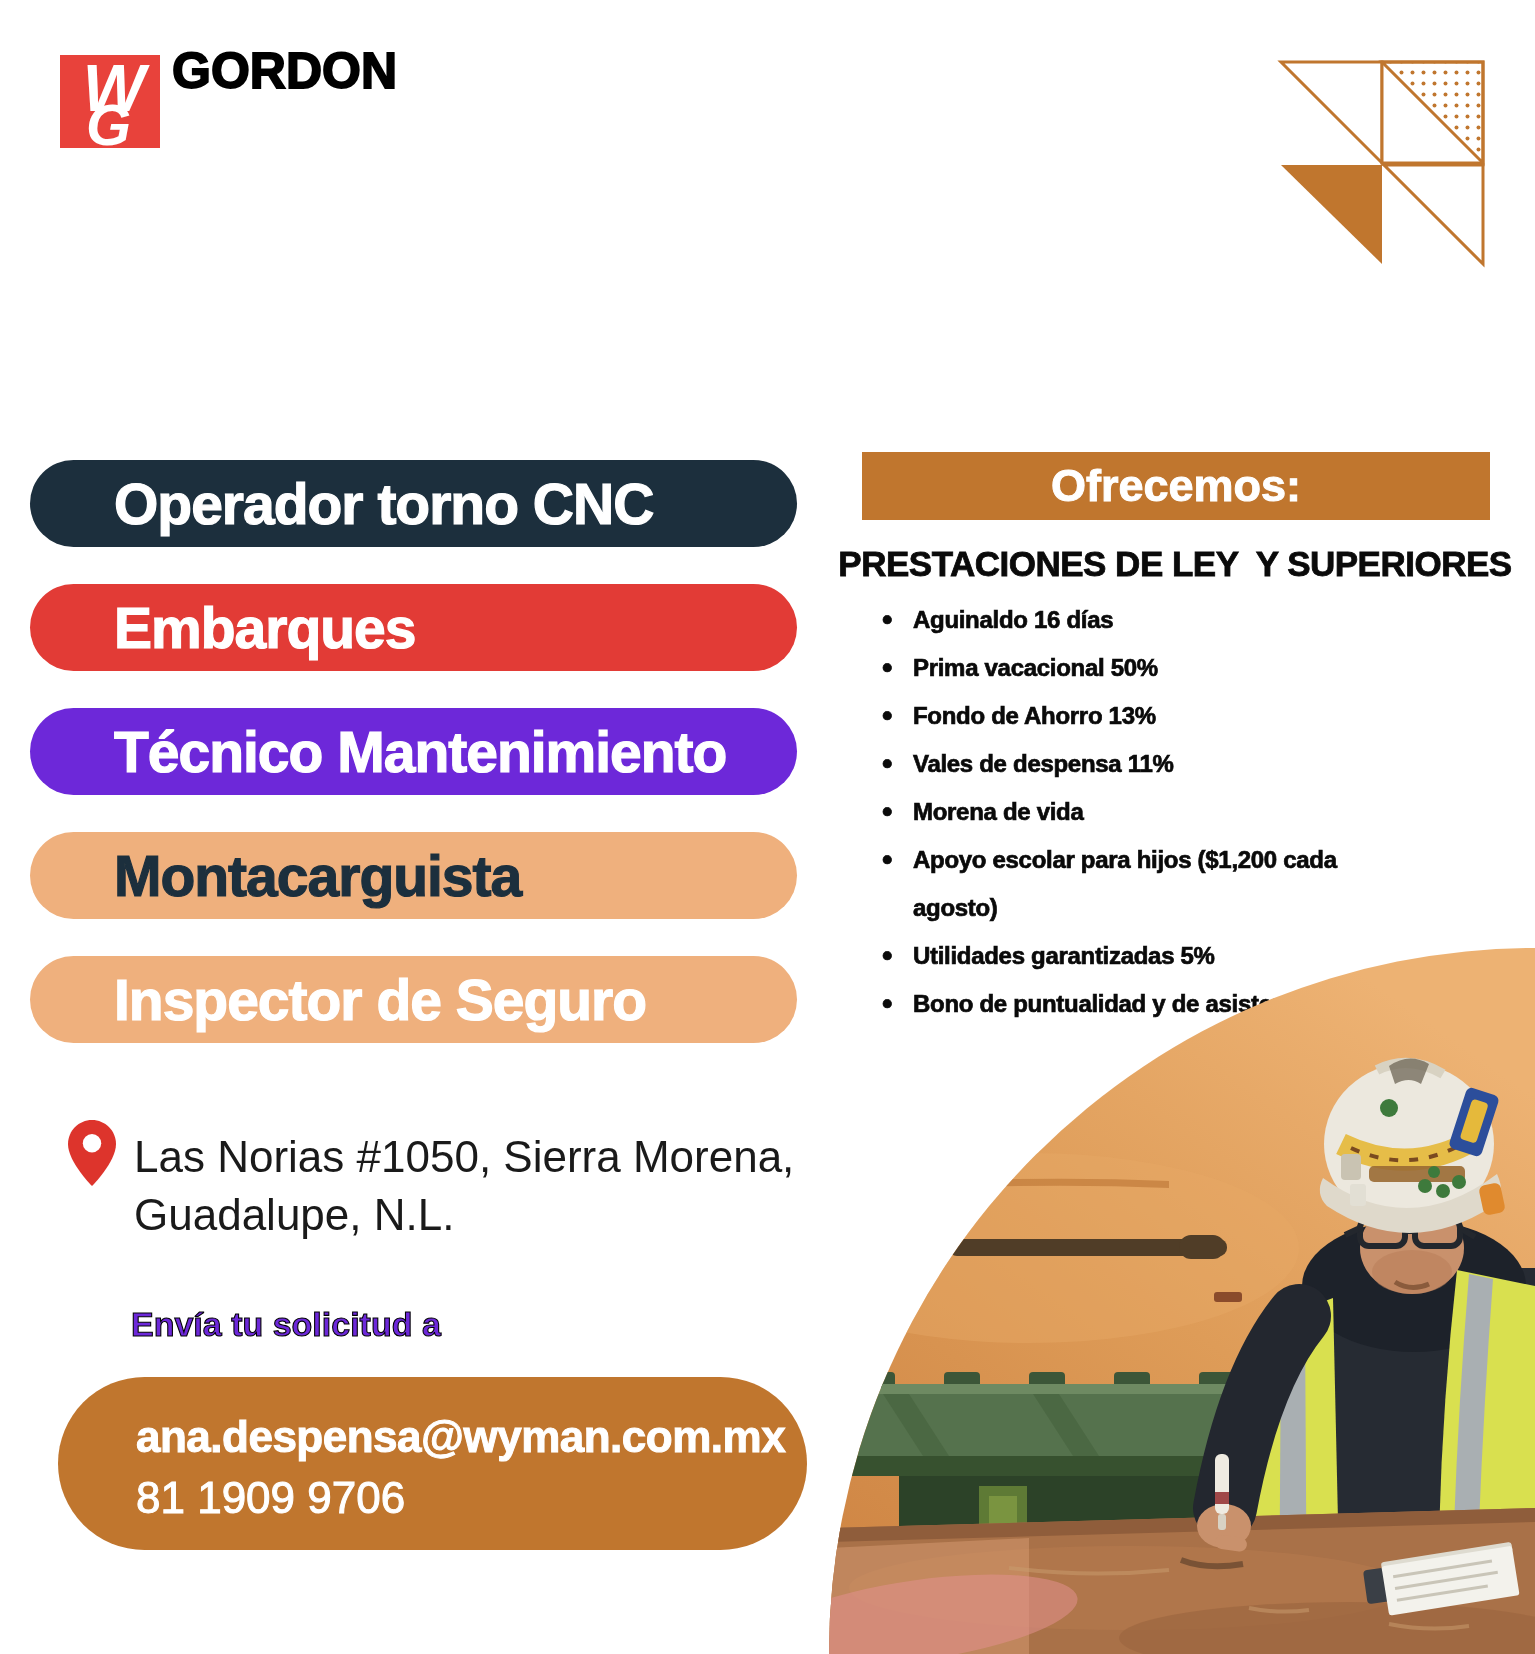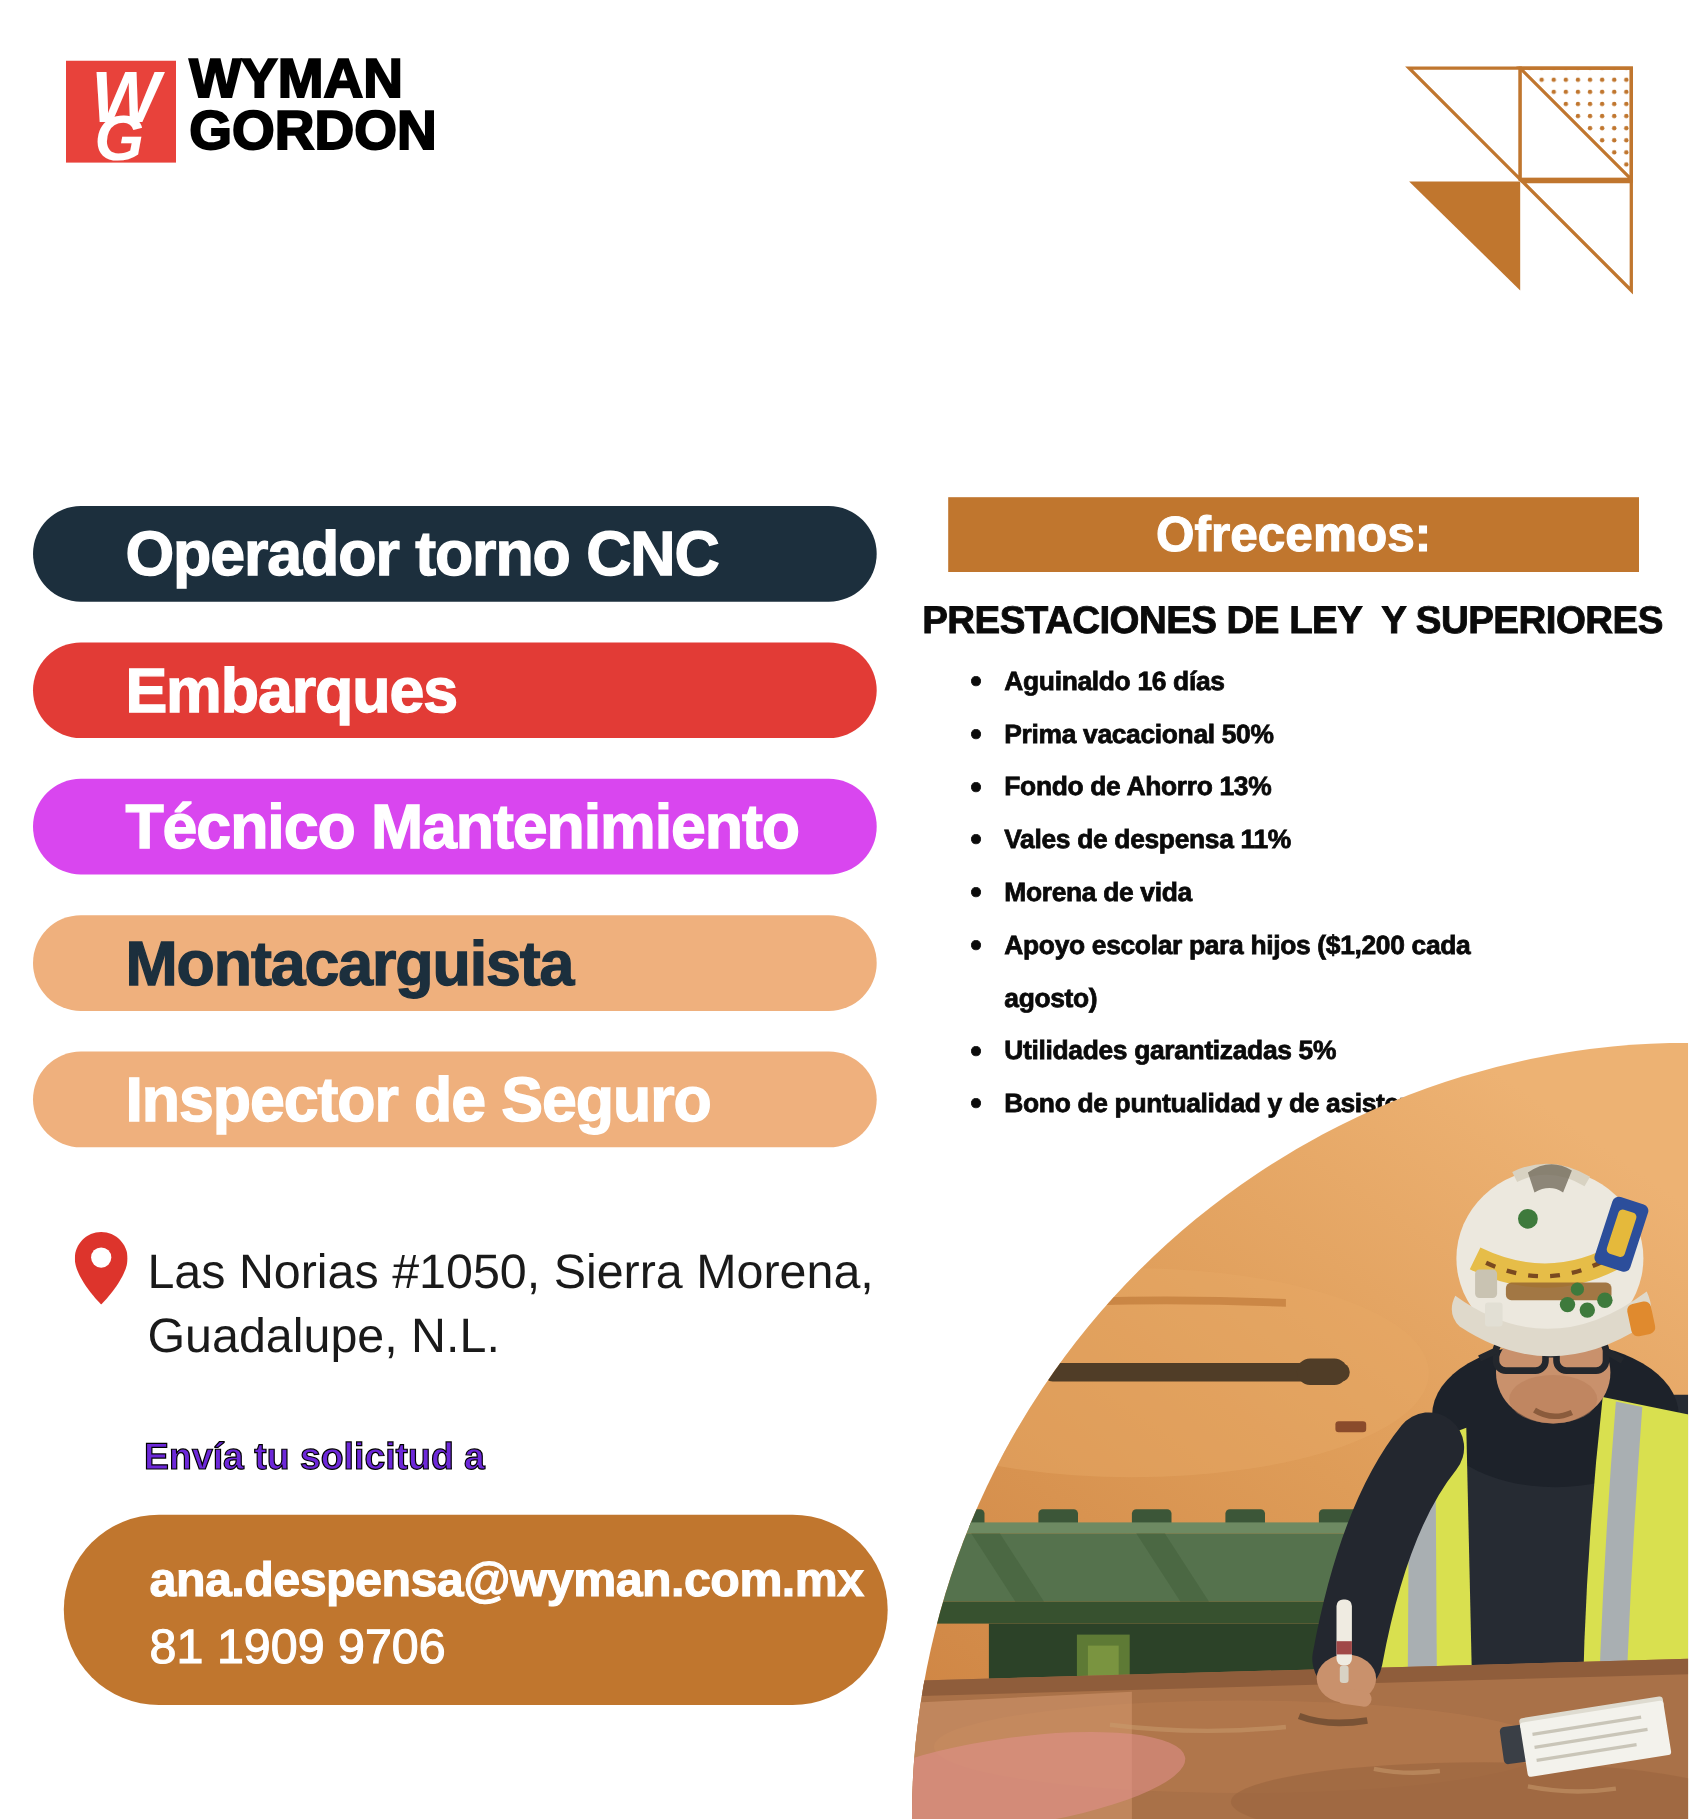--- a/index.html
+++ b/index.html
@@ -49,21 +49,20 @@
 <body>
 
 <div class="canvas">
 
   <svg class="logo-mark" width="100" height="93" viewBox="0 0 100 93">
     <rect width="100" height="93" fill="#E8423B"></rect>
     <text x="54" y="56" text-anchor="middle" font-family="Liberation Sans, sans-serif" font-size="66" font-weight="bold" font-style="italic" fill="#fff">W</text>
     <text x="26" y="90" font-family="Liberation Sans, sans-serif" font-size="58" font-weight="bold" font-style="italic" fill="#fff">G</text>
   </svg>
   <div class="logo-word">
-    <div>WYMAN</div>
     <div>GORDON</div>
   </div>
 
   <svg class="tri" width="210" height="210" viewBox="0 0 210 210">
     <defs>
       <pattern id="tdots" width="11" height="11" patternUnits="userSpaceOnUse">
         <circle cx="3.5" cy="3.5" r="2" fill="#C0762E"></circle>
       </pattern>
     </defs>
     <polygon points="4,4 105,4 105,105" fill="#fff" stroke="#C0762E" stroke-width="3"></polygon>
@@ -71,21 +70,21 @@
     <polygon points="105,4 206,4 206,105" fill="url(#tdots)" stroke="#C0762E" stroke-width="3"></polygon>
     <polygon points="4,107 105,107 105,206" fill="#C0762E"></polygon>
     <polygon points="107,107 206,107 206,206" fill="#fff" stroke="#C0762E" stroke-width="3"></polygon>
   </svg>
 
 
   <div class="jobs">
 
   <div class="pill" style="background: rgb(28, 47, 61); color: rgb(255, 255, 255);">Operador torno CNC</div>
       <div class="pill" style="background: rgb(226, 59, 54); color: rgb(255, 255, 255);">Embarques</div>
-      <div class="pill" style="background: #d946ef; color: rgb(255, 255, 255);">Técnico Mantenimiento</div>
+      <div class="pill" style="background: #6d28d9; color: rgb(255, 255, 255);">Técnico Mantenimiento</div>
       <div class="pill" style="background: rgb(239, 176, 125); color: rgb(28, 47, 61);">Montacarguista</div>
       <div class="pill" style="background: rgb(239, 176, 125); color: rgb(255, 255, 255);">Inspector de Seguro</div>
     </div>
 
   <div class="offer">
     <div class="offer-bar" style="background: rgb(192, 118, 46);">Ofrecemos:</div>
     <div class="offer-sub">PRESTACIONES DE LEY  Y SUPERIORES</div>
     <ul class="offer-list">
 
     <li>Aguinaldo 16 días</li>

